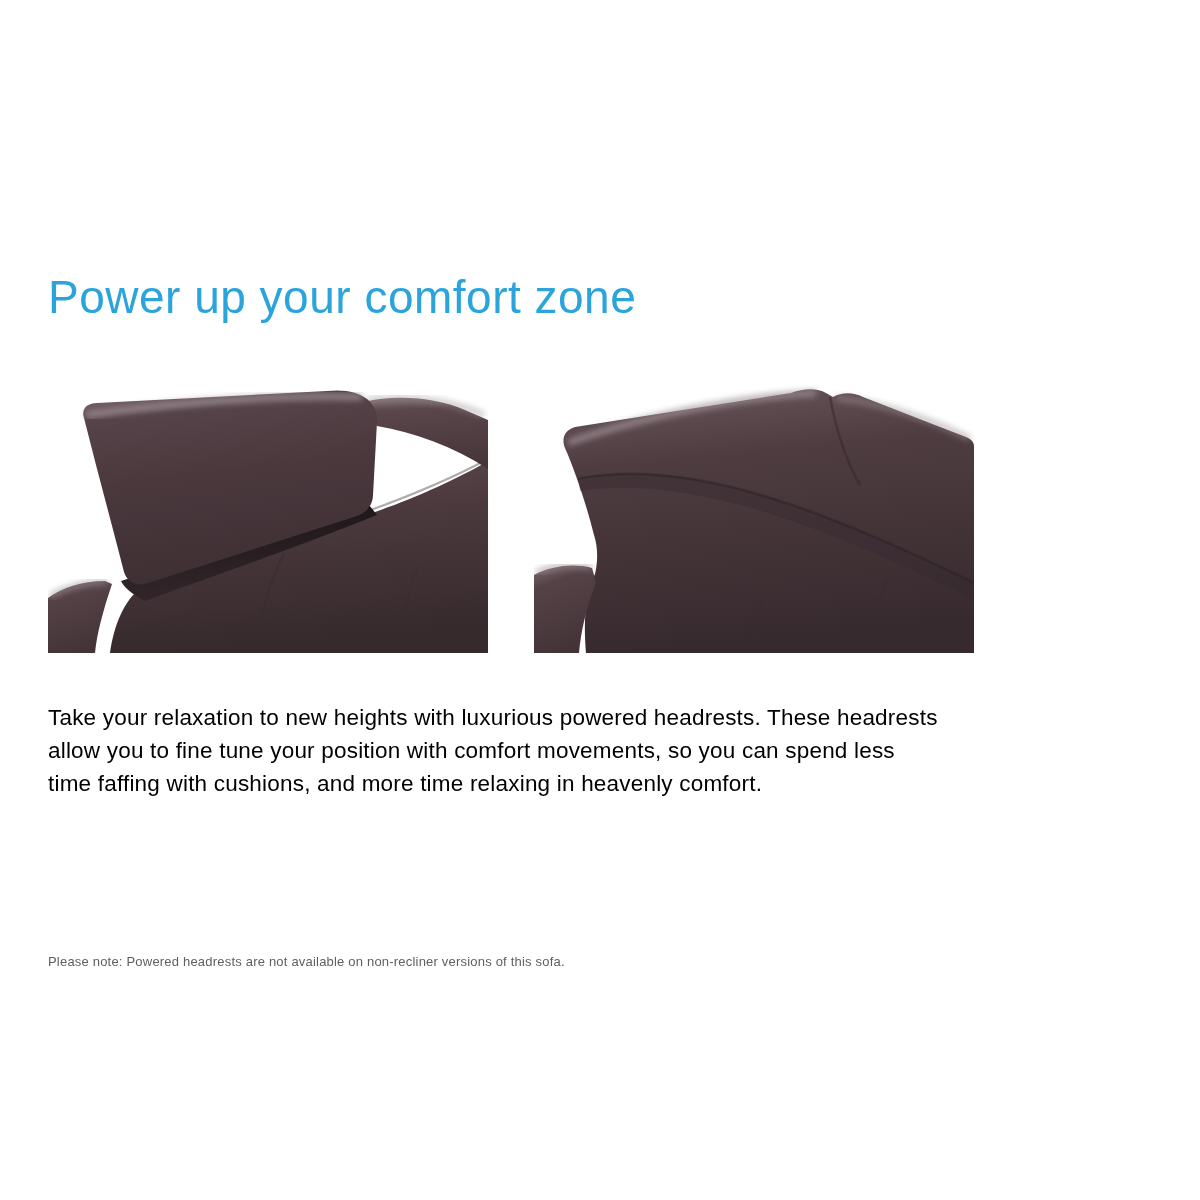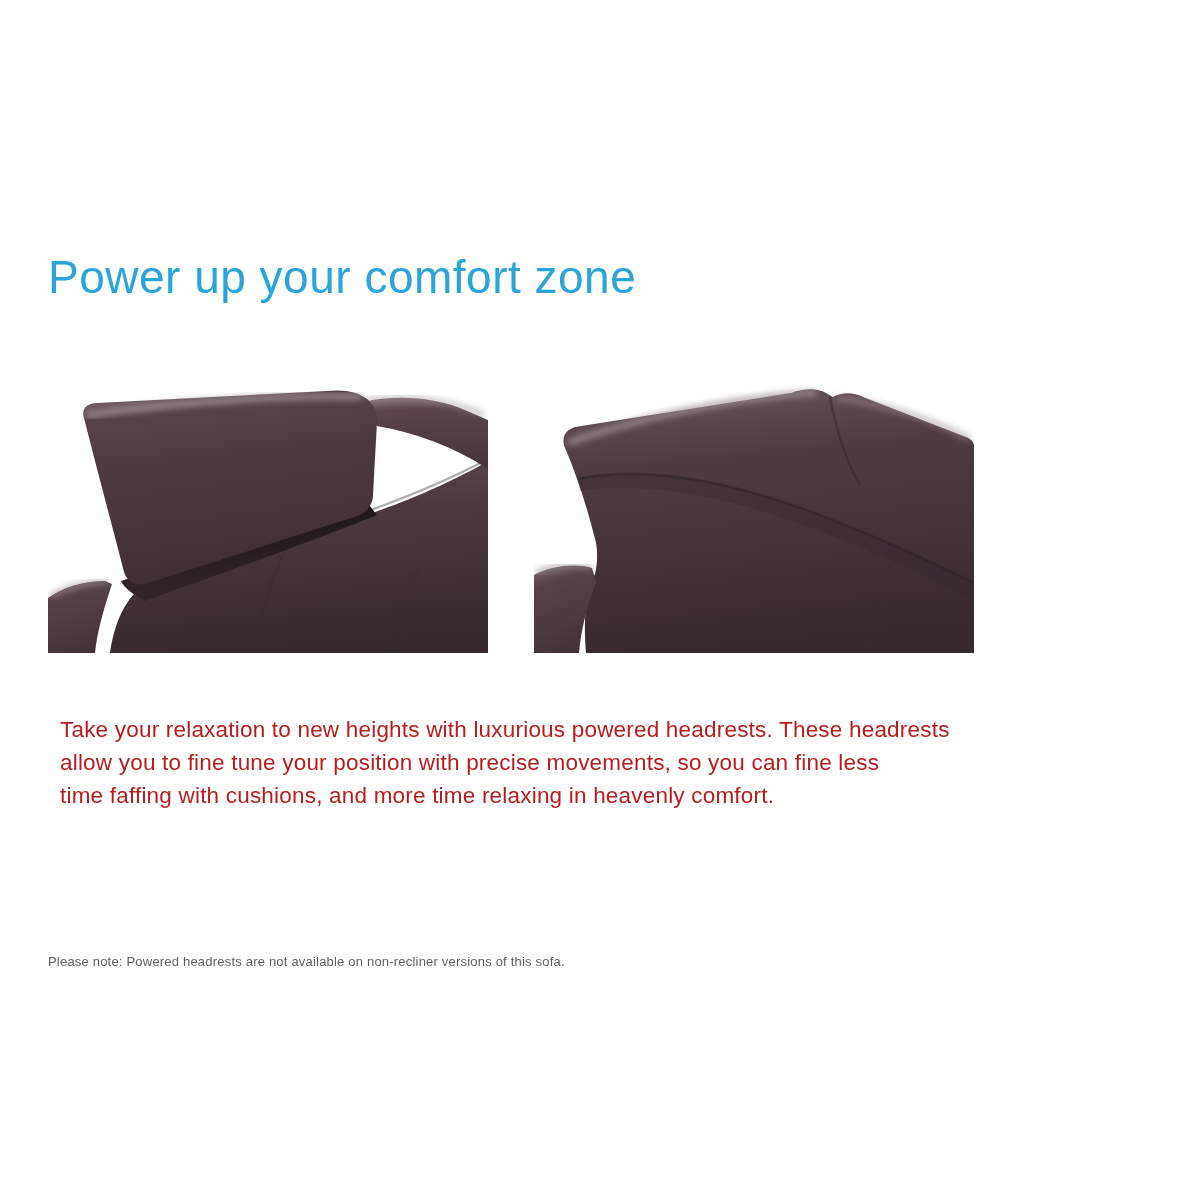--- a/index.html
+++ b/index.html
@@ -11,21 +11,21 @@
   .page {
     position: relative;
     width: 1200px;
     height: 1200px;
     background: #ffffff;
     overflow: hidden;
   }
   .heading {
     position: absolute;
     left: 48px;
-    top: 252px;
+    top: 272px;
     margin: 0;
     font-size: 46px;
     font-weight: 400;
     letter-spacing: 0.5px;
     line-height: 1.1;
     color: #2aa4db;
   }
   figure.photo {
     position: absolute;
     top: 385px;
@@ -35,25 +35,25 @@
     padding: 0;
     background: #ffffff;
   }
   figure.photo.photo-left  { left: 48px;  }
   figure.photo.photo-right { left: 534px; }
   figure.photo svg { display: block; width: 100%; height: 100%; }
   .body-text {
     position: absolute;
     left: 48px;
     top: 701px;
-    margin: 12px;
+    margin: 0;
     font-size: 22.5px;
     line-height: 33px;
     letter-spacing: 0.2px;
-    color: #b91c1c;
+    color: #000000;
   }
   .body-text .line { display: block; white-space: nowrap; }
   .note {
     position: absolute;
     left: 48px;
     top: 949px;
     margin: 0;
     font-size: 13px;
     line-height: 26px;
     letter-spacing: 0.2px;
@@ -144,19 +144,19 @@
         <path d="M34,58 C100,34 200,12 282,8" stroke="#a09399" stroke-width="6" fill="none" filter="url(#softR)" opacity="0.85"></path>
         <path d="M302,13 C350,18 400,36 436,54" stroke="#9b8e92" stroke-width="5" fill="none" filter="url(#softR)" opacity="0.65"></path>
         <path d="M0,190 C16,181 40,178 58,183 L62,197 C52,224 47,246 45,268 L0,268 Z" fill="url(#gArmR)"></path>
         <path d="M2,188 C18,181 40,178 58,183" stroke="#9b8e92" stroke-width="5" fill="none" filter="url(#softR)" opacity="0.7"></path>
       </g>
     </svg>
   </figure>
 
   <p class="body-text">
     <span class="line">Take your relaxation to new heights with luxurious powered headrests. These headrests</span>
-    <span class="line">allow you to fine tune your position with precise movements, so you can fine less</span>
+    <span class="line">allow you to fine tune your position with comfort movements, so you can spend less</span>
     <span class="line">time faffing with cushions, and more time relaxing in heavenly comfort.</span>
   </p>
 
   <p class="note">Please note: Powered headrests are not available on non-recliner versions of this sofa.</p>
 
 </div>
 
 </body></html>

